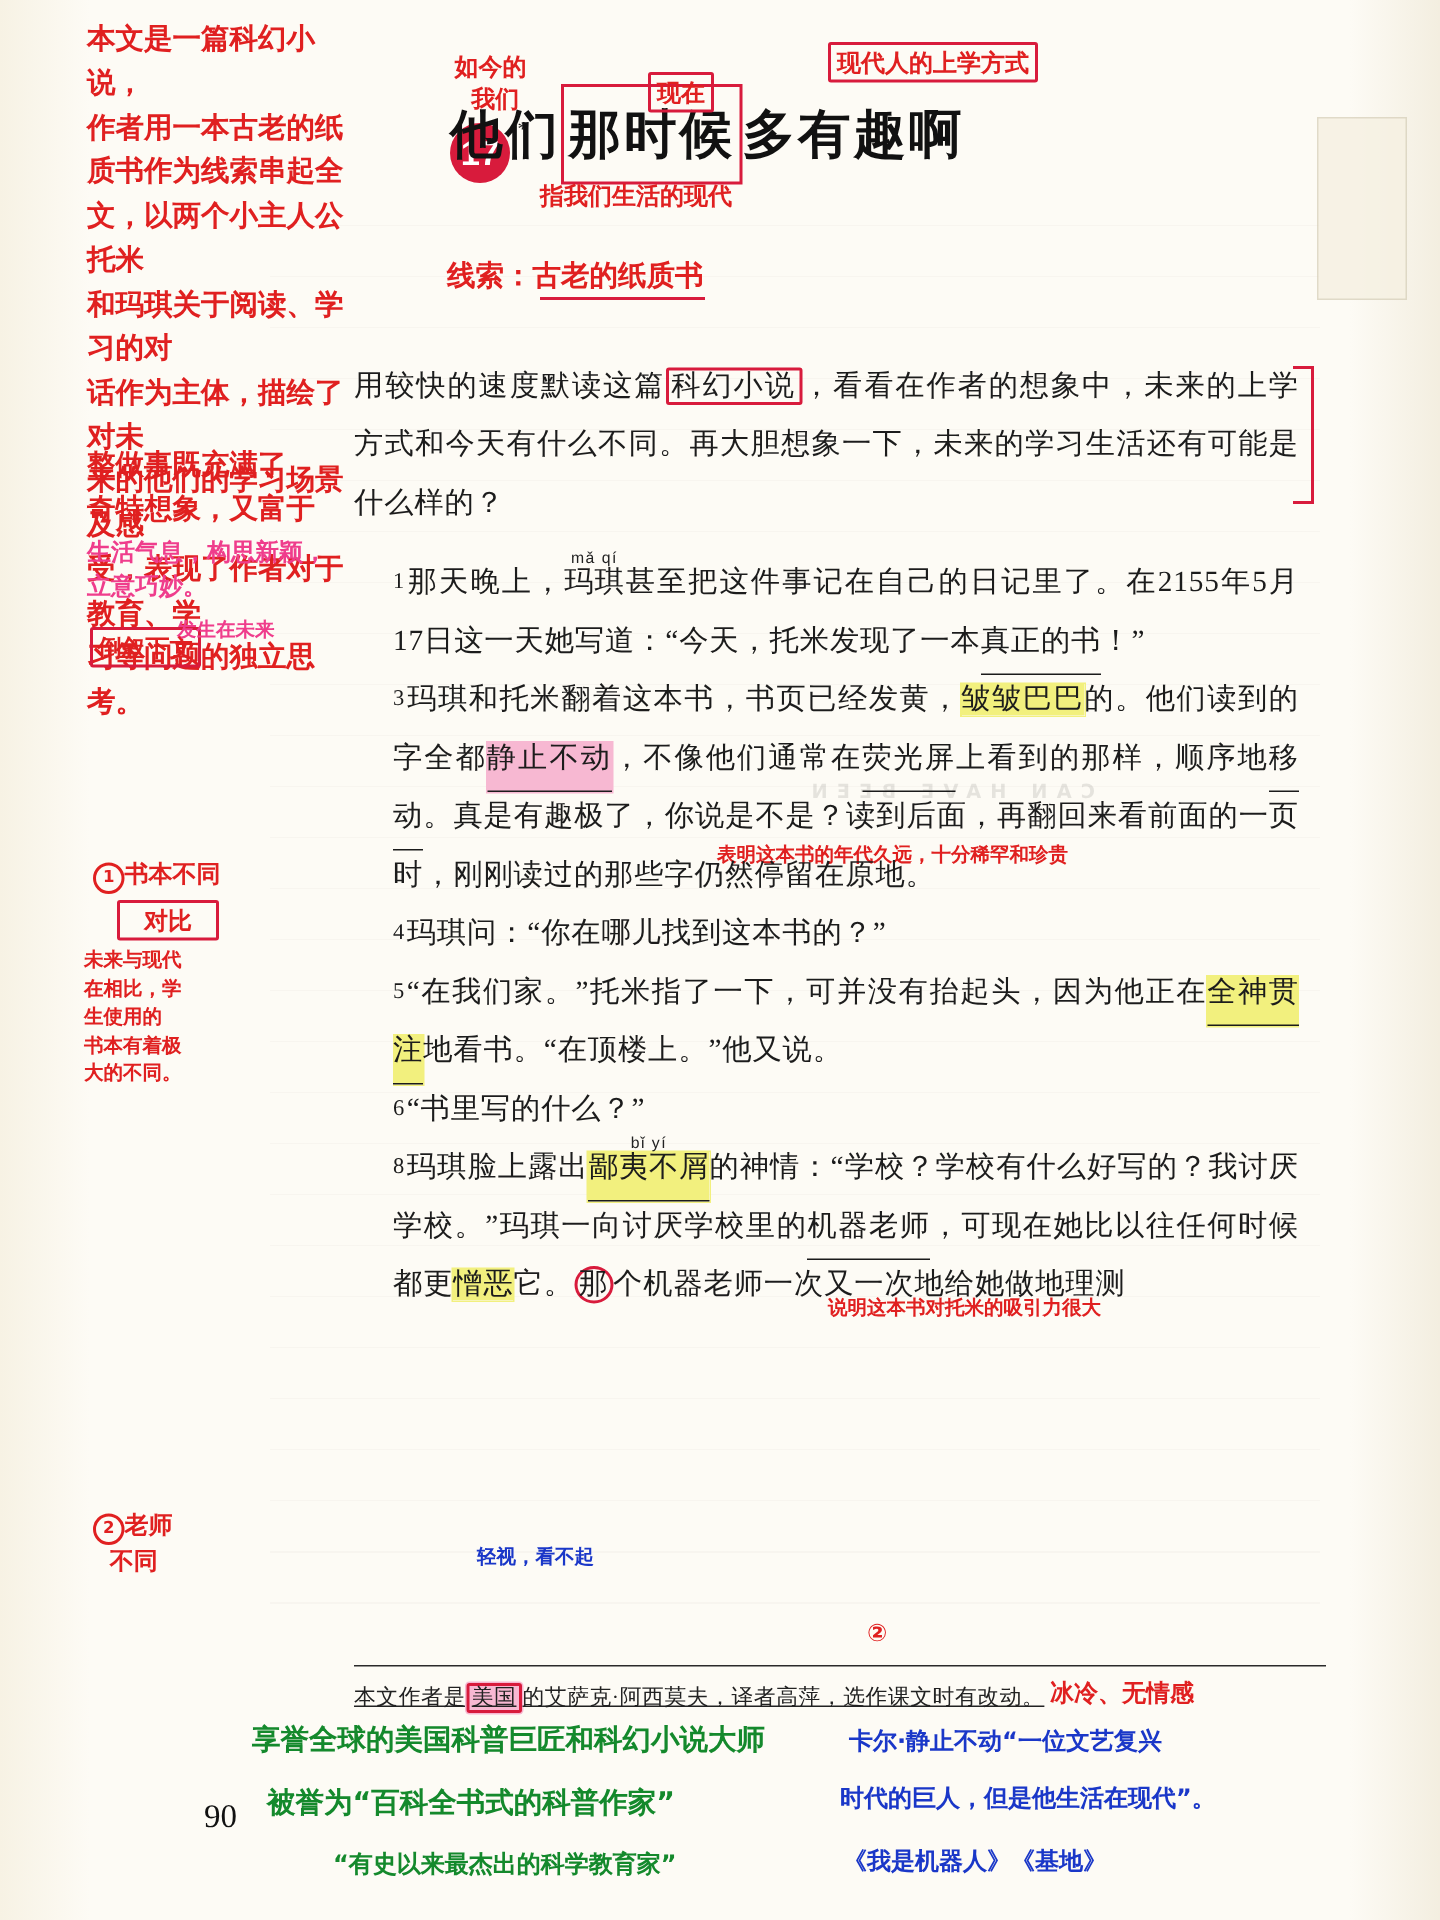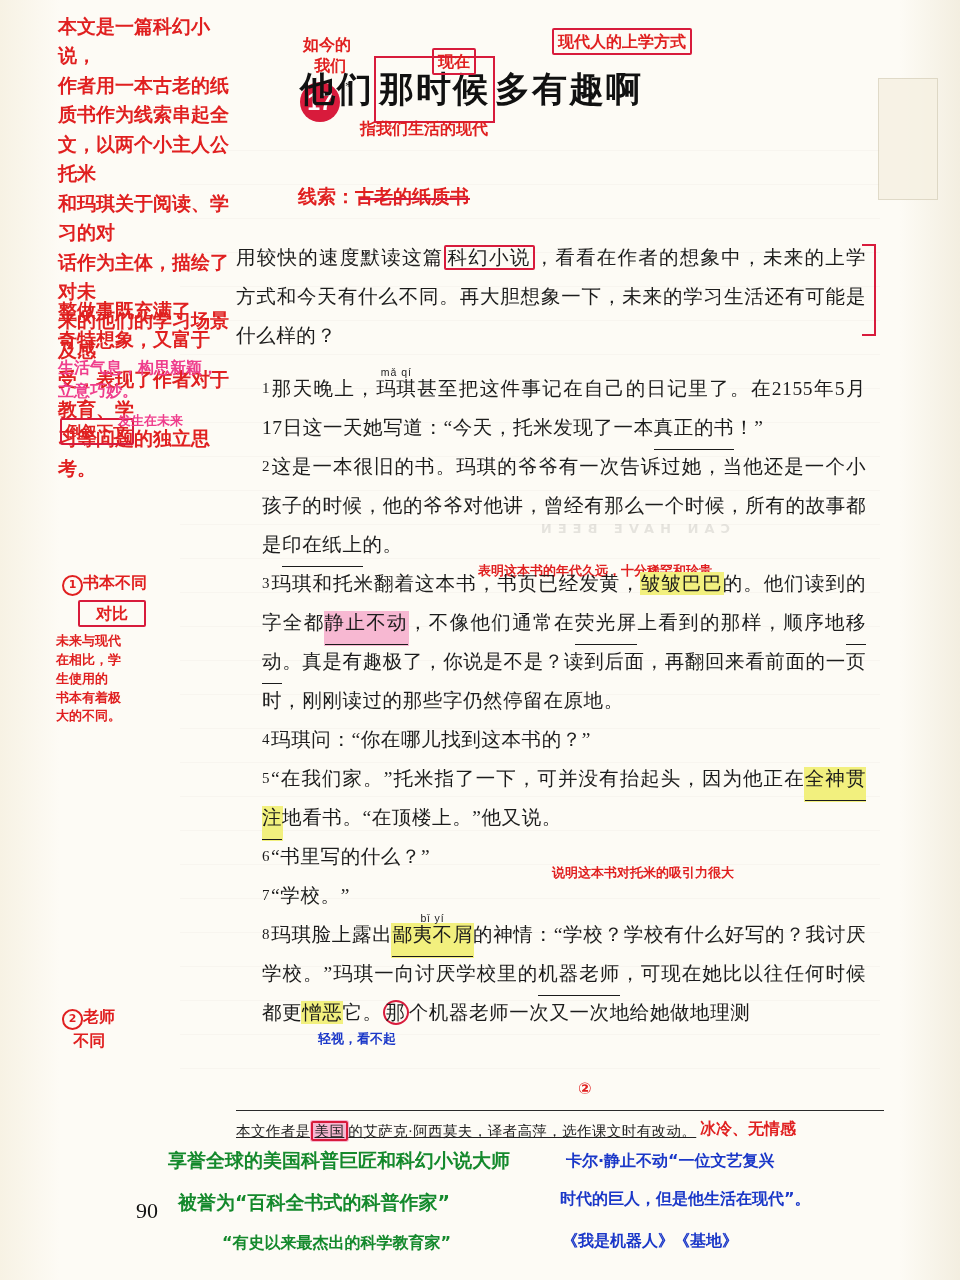--- a/index.html
+++ b/index.html
@@ -117,22 +117,22 @@
   <div class="lesson-no">17</div>
   <div class="star">*</div>
   <div class="title">
     <span>他们</span><span class="bx">那时候</span><span>多有趣啊</span>
   </div>
 
   <div class="hw red md" style="left:303px;top:34px;">如今的
   我们</div>
   <div class="hw red md box-r" style="left:432px;top:48px;padding:1px 4px;">现在</div>
   <div class="hw red md box-r" style="left:552px;top:28px;padding:1px 4px;">现代人的上学方式</div>
-  <div class="hw red md" style="left:360px;top:120px;font-family:Liberation Mono, monospace;">指我们生活的现代</div>
-  <div class="hw red lg" style="left:298px;top:184px;">线索：古老的纸质书</div>
+  <div class="hw red md" style="left:360px;top:120px;">指我们生活的现代</div>
+  <div class="hw red lg" style="left:298px;top:172px;">线索：古老的纸质书</div>
   <div class="rule" style="left:360px;top:198px;width:110px;"></div>
 
   <div class="hw red lg margin-note" style="top:12px;line-height:1.55;">本文是一篇科幻小说，
 作者用一本古老的纸
 质书作为线索串起全
 文，以两个小主人公托米
 和玛琪关于阅读、学习的对
 话作为主体，描绘了对未
 来的他们的学习场景及感
 受，表现了作者对于教育、学
@@ -171,43 +171,37 @@
     <p style="position:relative;">
       用较快的速度默读这篇<span class="box-r">科幻小说</span>，看看在作者的想象中，未来的上学方式和今天有什么不同。再大胆想象一下，未来的学习生活还有可能是什么样的？
     </p>
 
     <p style="height:14px"></p>
 
     <p class="p-ind">
       <span class="num">1</span>那天晚上，<span class="ruby"><span class="rt">mǎ qí</span>玛琪</span>甚至把这件事记在自己的日记里了。在2155年5月17日这一天她写道：“今天，托米发现了一本<span class="u">真正的书</span>！”
     </p>
 
-    <p class="p-ind">
-      <span class="num">2</span>这是一本很旧的书。玛琪的爷爷有一次告诉过她，当他还是一个小孩子的时候，他的爷爷对他讲，曾经有那么一个时候，所有的故事都是<span class="u">印在纸上</span>的。
-    </p>
 
     <p class="p-ind">
       <span class="num">3</span>玛琪和托米翻着这本书，书页已经发黄，<span class="hl-y">皱皱巴巴</span>的。他们读到的字全都<span class="hl-p u">静止不动</span>，不像他们通常在<span class="u">荧光屏</span>上看到的那样，顺序地<span class="u">移动</span>。真是有趣极了，你说是不是？读到后面，再翻回来看前面的一页时，刚刚读过的那些字仍然停留在原地。
     </p>
 
     <p class="p-ind">
       <span class="num">4</span>玛琪问：“你在哪儿找到这本书的？”
     </p>
 
     <p class="p-ind">
       <span class="num">5</span>“在我们家。”托米指了一下，可并没有抬起头，因为他正在<span class="hl-y u">全神贯注</span>地看书。“在顶楼上。”他又说。
     </p>
 
     <p class="p-ind">
       <span class="num">6</span>“书里写的什么？”
     </p>
 
-    <p class="p-ind">
-      <span class="num">7</span>“学校。”
-    </p>
 
     <p class="p-ind">
       <span class="num">8</span>玛琪脸上露出<span class="ruby"><span class="rt">bǐ yí</span><span class="hl-y u">鄙夷不屑</span></span>的神情：“学校？学校有什么好写的？我讨厌学校。”玛琪一向讨厌学校里的<span class="u">机器老师</span>，可现在她比以往任何时候都更<span class="hl-y">憎恶</span>它。<span class="box-r" style="border-radius:50%;padding:0 1px;">那</span>个机器老师一次又一次地给她做地理测
     </p>
   </div>
 
   <div class="hw red md" style="left:578px;top:1078px;">②</div>
 
   <div class="footline"></div>
   <div class="foot">

